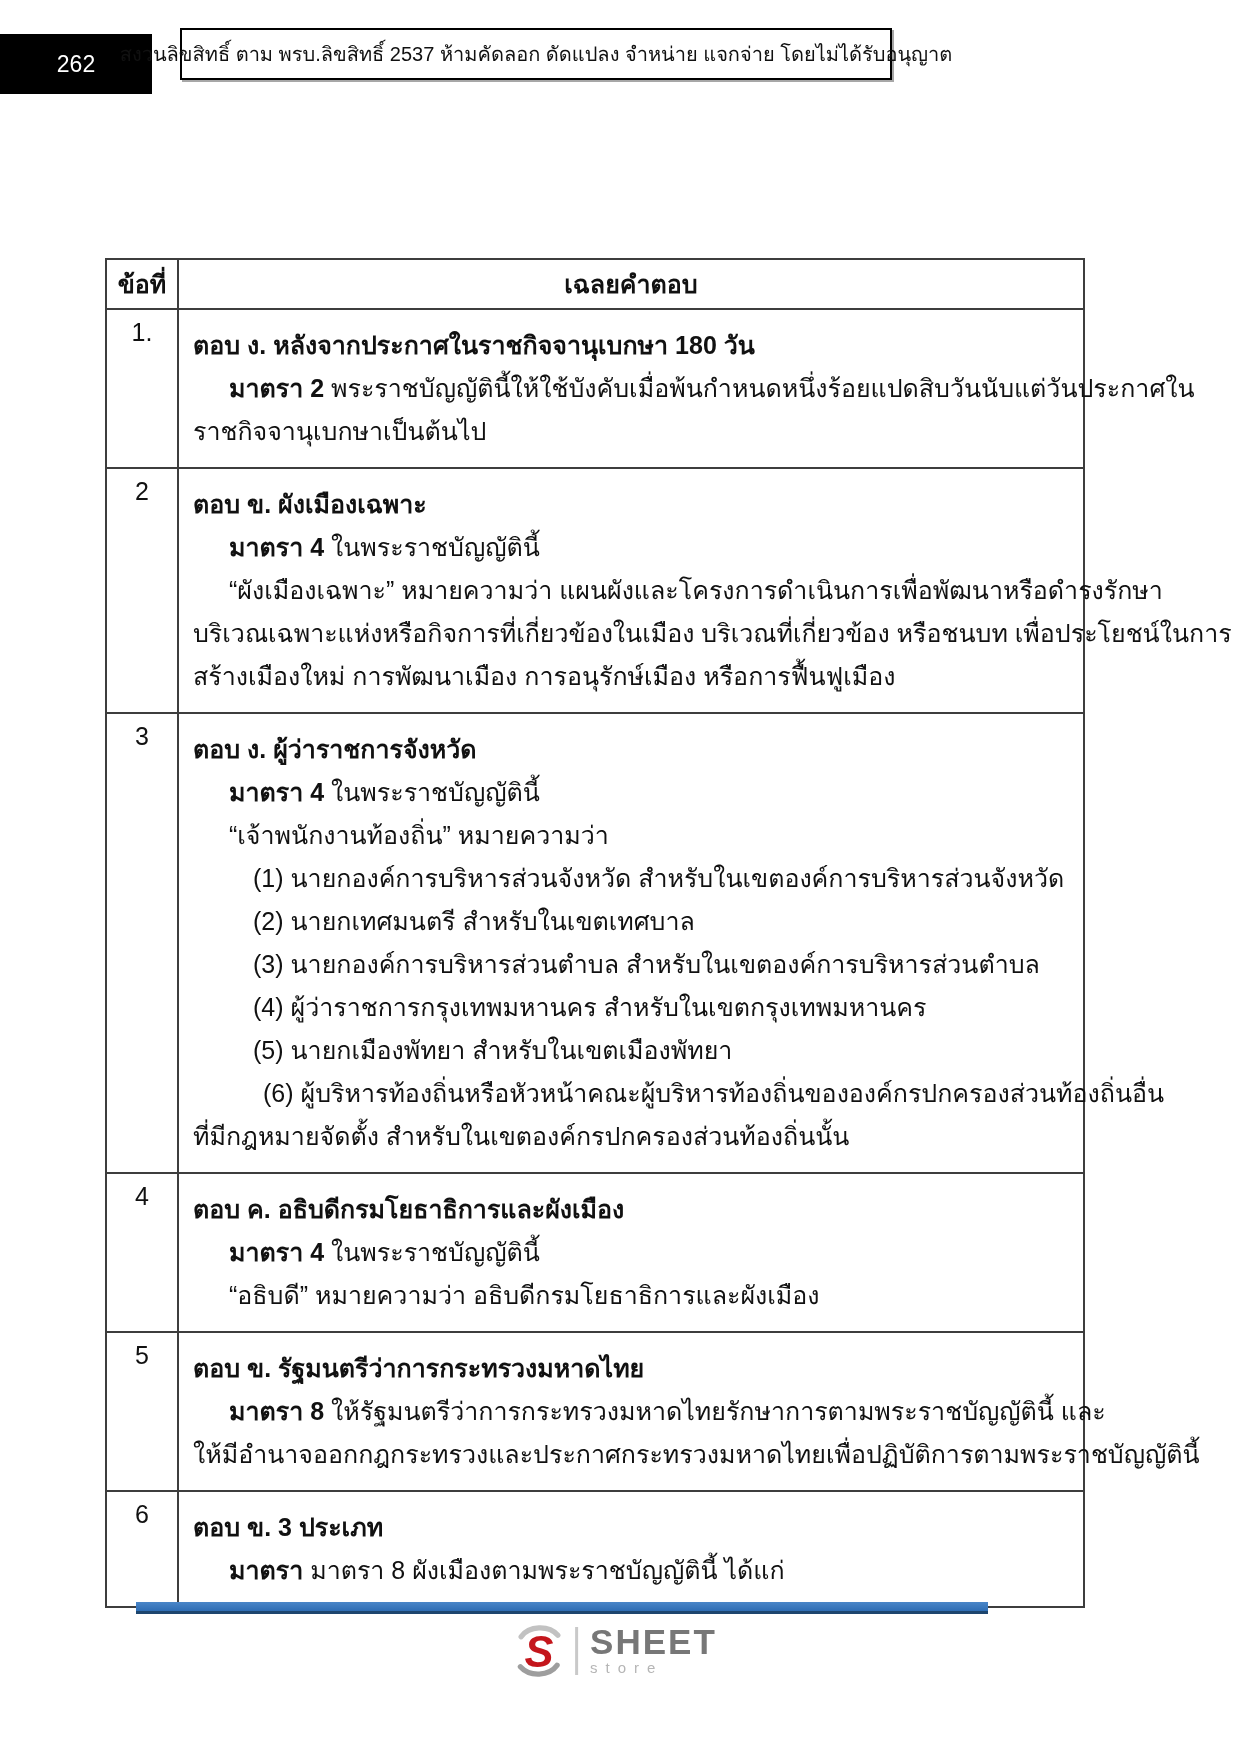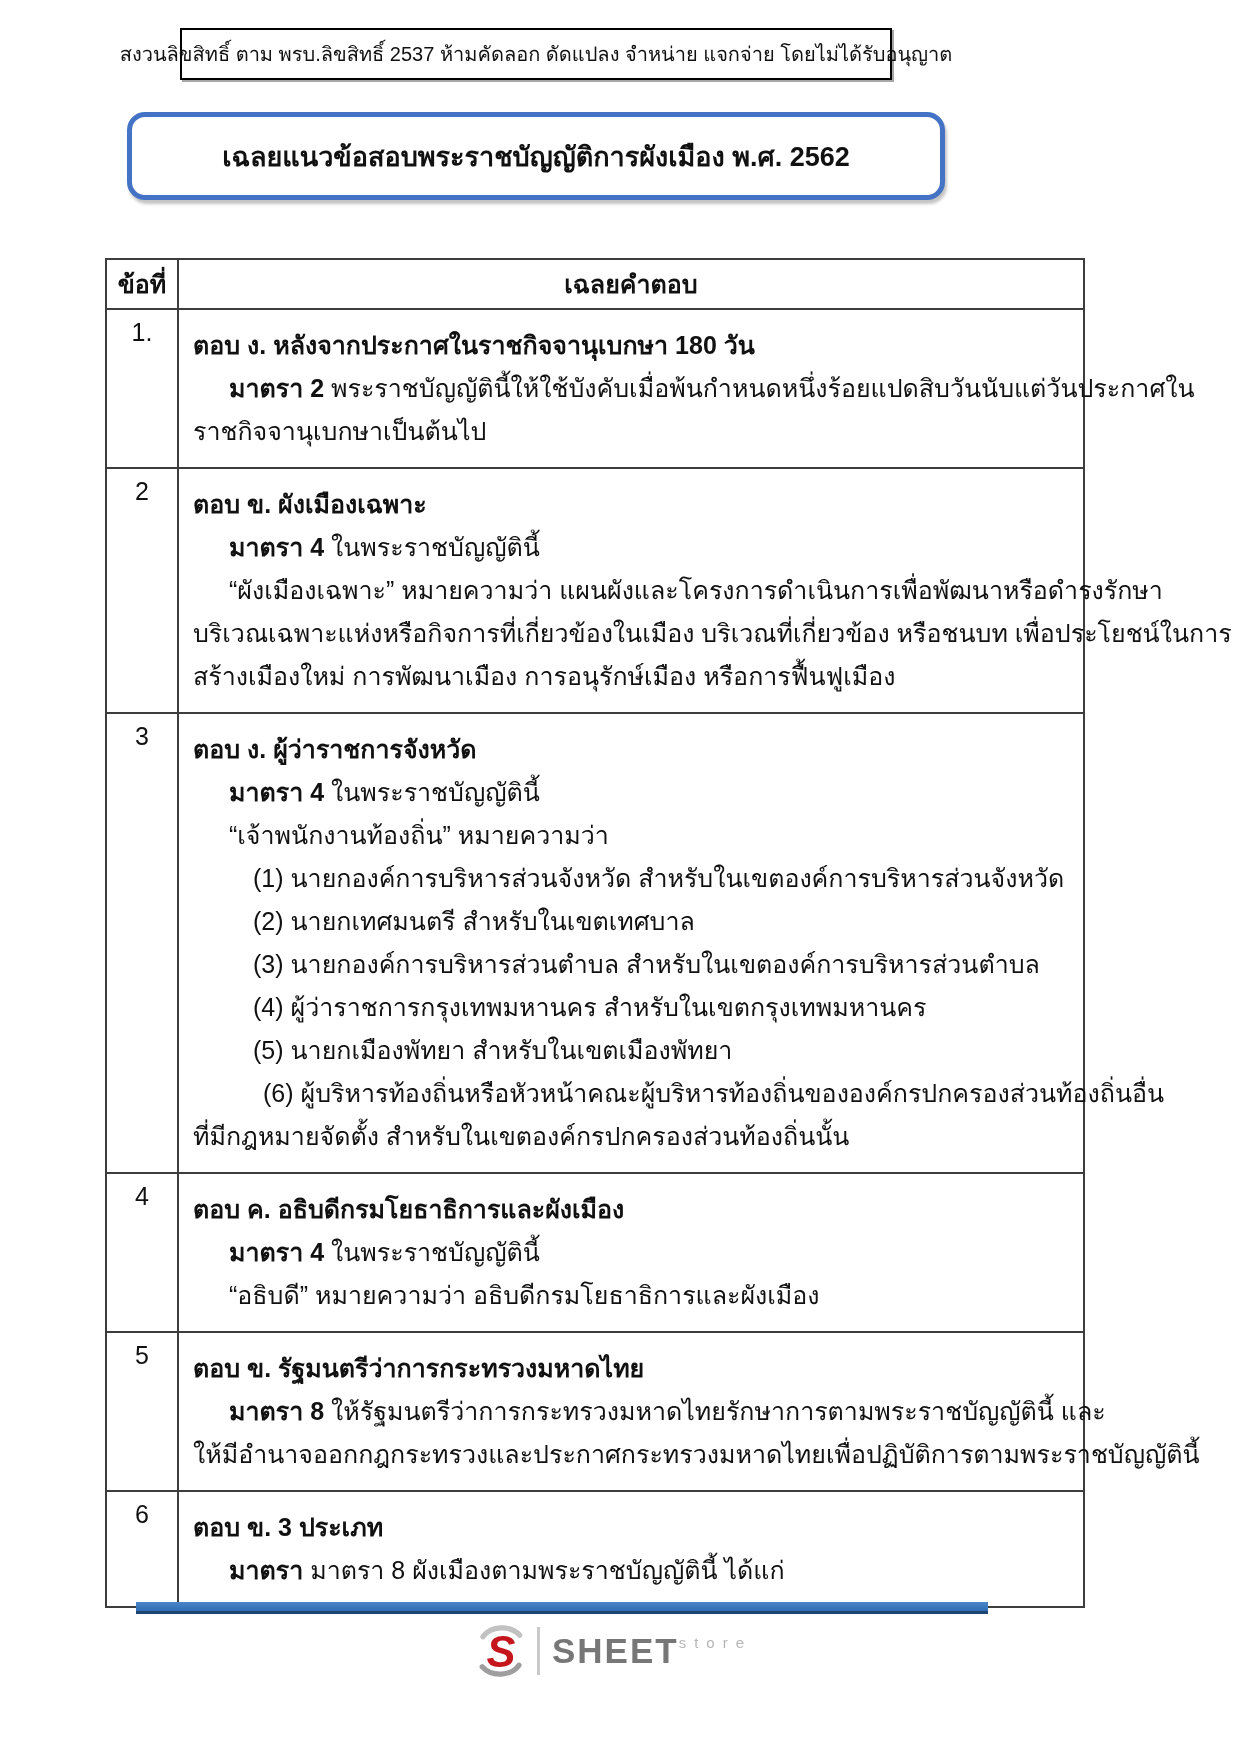--- a/index.html
+++ b/index.html
@@ -33,37 +33,37 @@
   .i1 { padding-left: 36px; }
   .i2 { padding-left: 60px; }
   .i3 { padding-left: 70px; }
 
   
   .footer-bar { position: absolute; left: 136px; top: 1602px; width: 852px; height: 12px;
     background: linear-gradient(#4a86c8, #2e6db4); border-bottom: 3px solid #1d456e; }
   .footer-logo { position: absolute; top: 1622px; left: 50%; transform: translateX(-52%);
     display: flex; align-items: center; gap: 12px; }
   .logo-divider { width: 3px; height: 48px; background: #c9c9c9; }
-  .logo-text { display: flex; flex-direction: row; }
+  .logo-text { display: flex; flex-direction: column; }
   .logo-primary { font-size: 35px; font-weight: bold; color: #777777; letter-spacing: 2px; line-height: 34px; }
   .logo-secondary { font-size: 15px; color: #b5b5b5; letter-spacing: 8px; line-height: 18px; }
 </style>
 </head>
 <body>
 
 <div class="page">
 
+  <div class="pagenum-box">
+    <span>262</span>
+  </div>
 
   <div class="copyright-box">
     <span>สงวนลิขสิทธิ์ ตาม พรบ.ลิขสิทธิ์ 2537 ห้ามคัดลอก ดัดแปลง จำหน่าย แจกจ่าย โดยไม่ได้รับอนุญาต</span>
   </div>
 
-  <div class="title-box">
-    <span>เฉลยแนวข้อสอบพระราชบัญญัติการผังเมือง พ.ศ. 2562</span>
-  </div>
 
   <table class="answers">
     <colgroup>
         <col style="width:72px">
         <col>
       </colgroup>
     <thead>
       <tr>
         <th>ข้อที่</th>
         <th>เฉลยคำตอบ</th>

